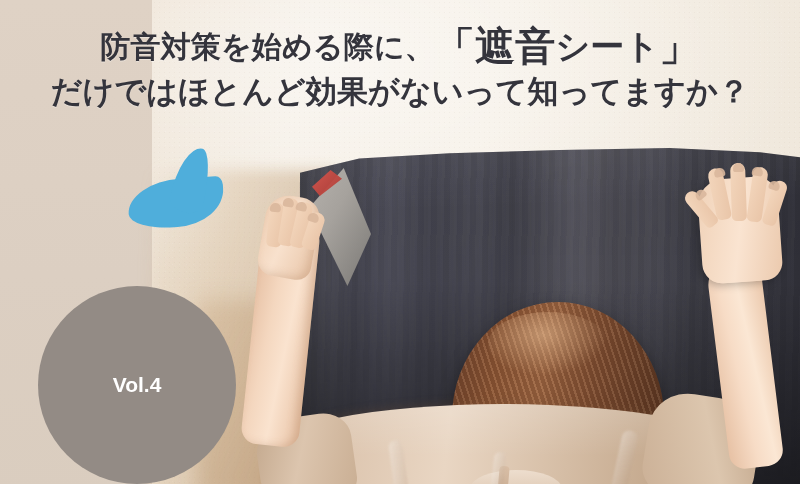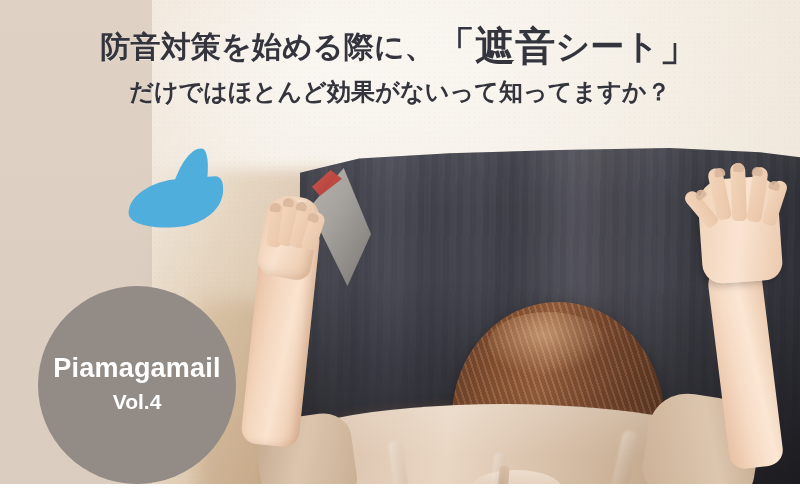--- a/index.html
+++ b/index.html
@@ -300,21 +300,21 @@
   .line1 .big {
     font-size: 40px;
     line-height: 40px;
     vertical-align: -3px;
   }
   .line1 .mid {
     font-size: 34px;
     vertical-align: -1px;
   }
   .line2 {
-    font-size: 24px;
+    font-size: 31px;
     line-height: 46px;
     white-space: nowrap;
   }
 
   .leaf-mark { position: absolute; left: 112px; top: 142px; width: 118px; height: 98px; }
   .leaf {
     position: absolute;
     background: #4faedb;
   }
   .leaf-a {
@@ -421,17 +421,16 @@
     <div class="line1"><span>防音対策を始める際に、</span><span class="big">「</span><span class="big">遮音</span><span class="mid">シート</span><span class="big">」</span></div>
     <div class="line2">だけではほとんど効果がないって知ってますか？</div>
   </div>
 
   <div class="leaf-mark">
     <div class="leaf leaf-a"></div>
     <div class="leaf leaf-b"></div>
   </div>
 
   <div class="badge">
-    <div class="badge-title">Piamagamail</div>
     <div class="badge-vol">Vol.4</div>
   </div>
 
 </div>
 
 </body></html>

